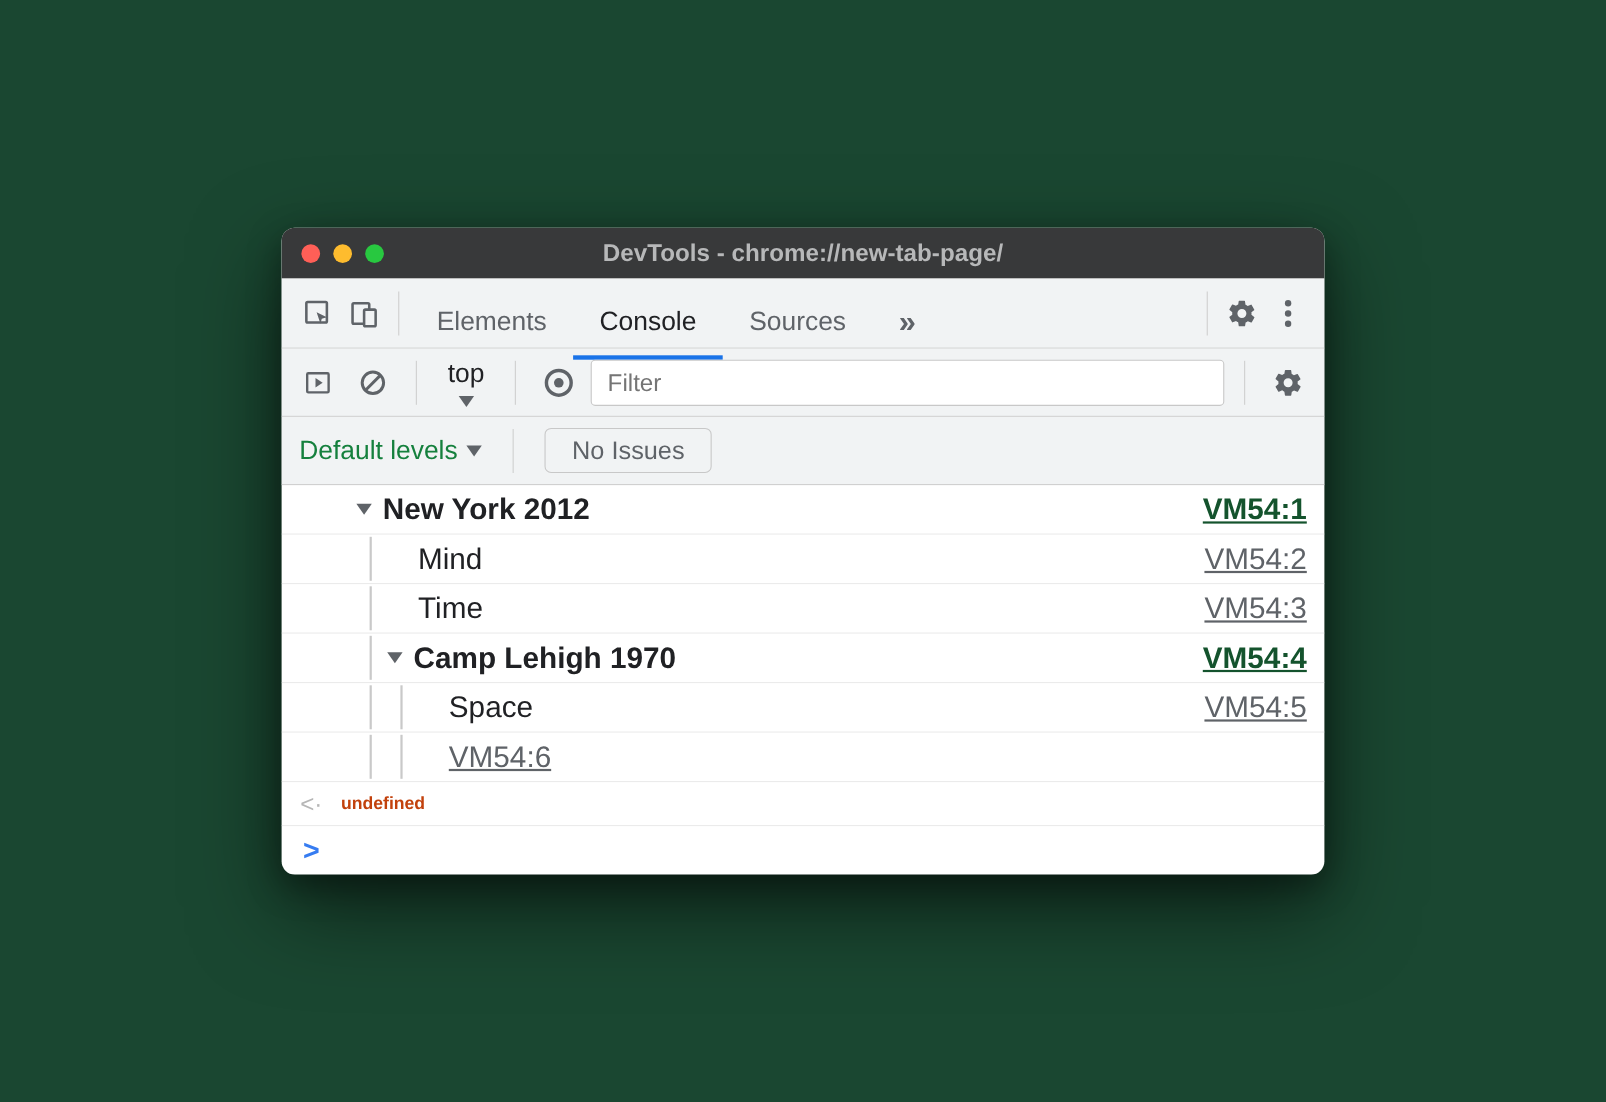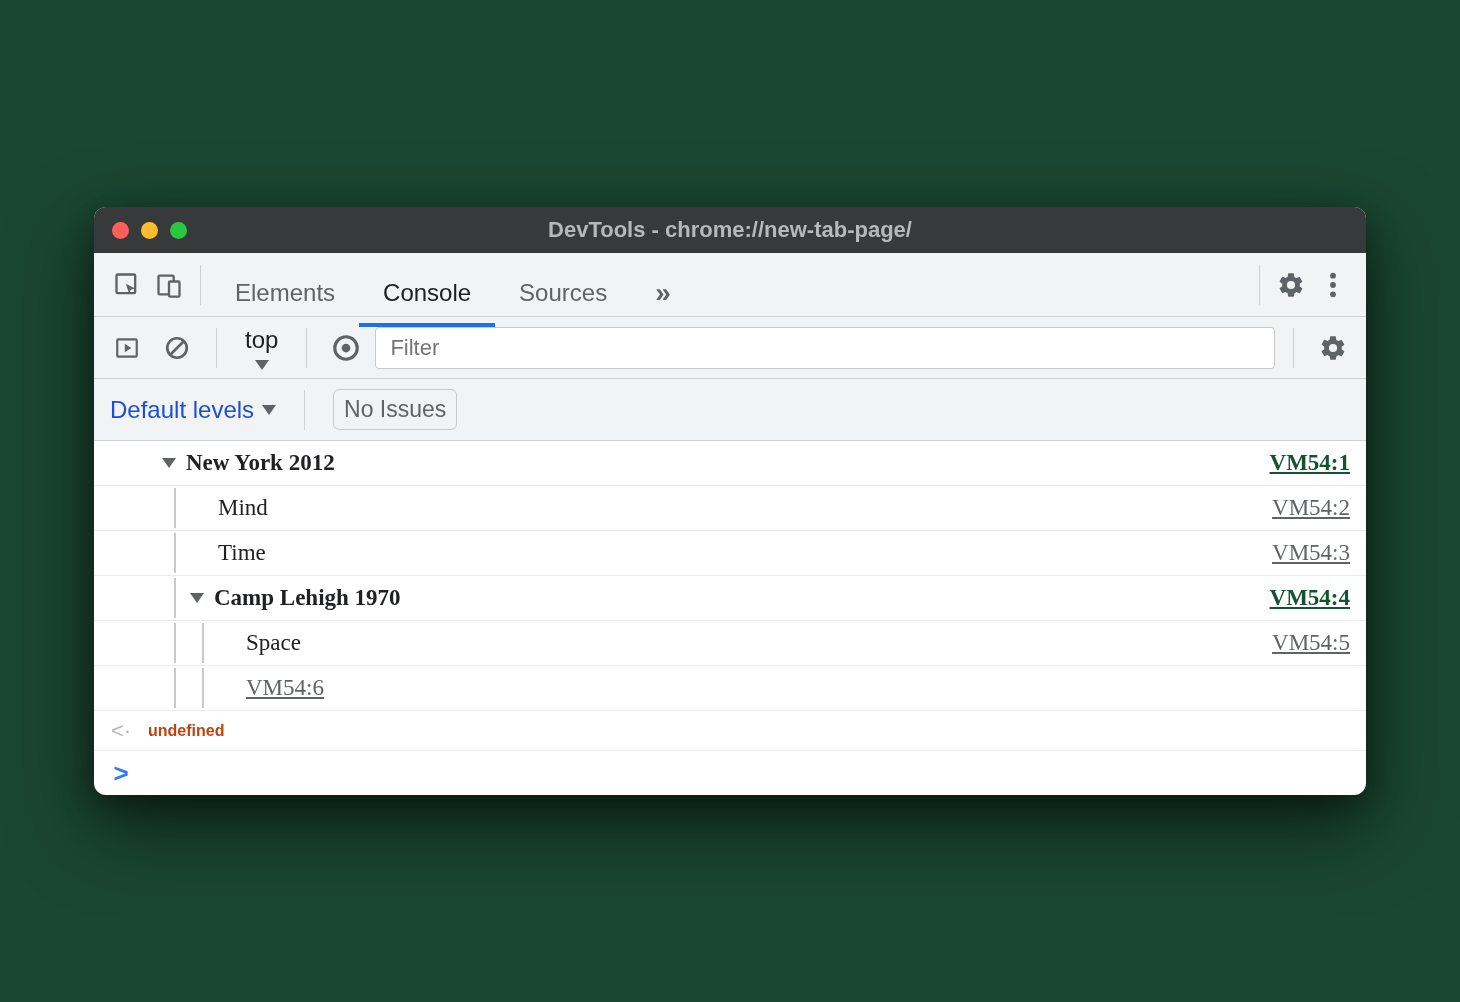--- a/index.html
+++ b/index.html
@@ -6,21 +6,21 @@
   body {
     background: #1a4731;
     width: 1460px;
     height: 1002px;
     display: flex;
     align-items: center;
     justify-content: center;
     font-family: -apple-system, "Helvetica Neue", Arial, sans-serif;
   }
   .window {
-    width: 1272px;
+    width: 948px;
     background: #fff;
     border-radius: 12px;
     box-shadow: 0 30px 80px rgba(0,0,0,0.55), 0 10px 30px rgba(0,0,0,0.35);
     overflow: hidden;
   }
   .titlebar {
     background: #38393a;
     height: 46px;
     display: flex;
     align-items: center;
@@ -99,34 +99,34 @@
     background: #f1f3f4;
     border-bottom: 1px solid #d0d0d0;
     display: flex;
     align-items: center;
     height: 62px;
     padding: 0 16px;
     gap: 18px;
   }
   .levels-sel {
     display: flex; align-items: center; gap: 8px;
-    font-size: 24px; color: #1d4ed8; cursor: pointer;
+    font-size: 24px; color: #15803d; cursor: pointer;
   }
   .no-issues {
     border: 1px solid #c8c8c8;
     border-radius: 6px;
-    padding: 6px 10px;
+    padding: 6px 24px;
     font-size: 23px;
     color: #5f6368;
     background: #f1f3f4;
     cursor: pointer;
   }
   .console {
-    font-family: Liberation Serif, serif;
-    font-size: 23px;
+    font-family: Liberation Sans, sans-serif;
+    font-size: 27px;
     border-radius: 25px;
   }
   .row {
     display: flex;
     align-items: center;
     border-bottom: 1px solid #ebebeb;
     min-height: 40px;
     padding: 2px 16px 2px 0;
   }
   .gutter {

